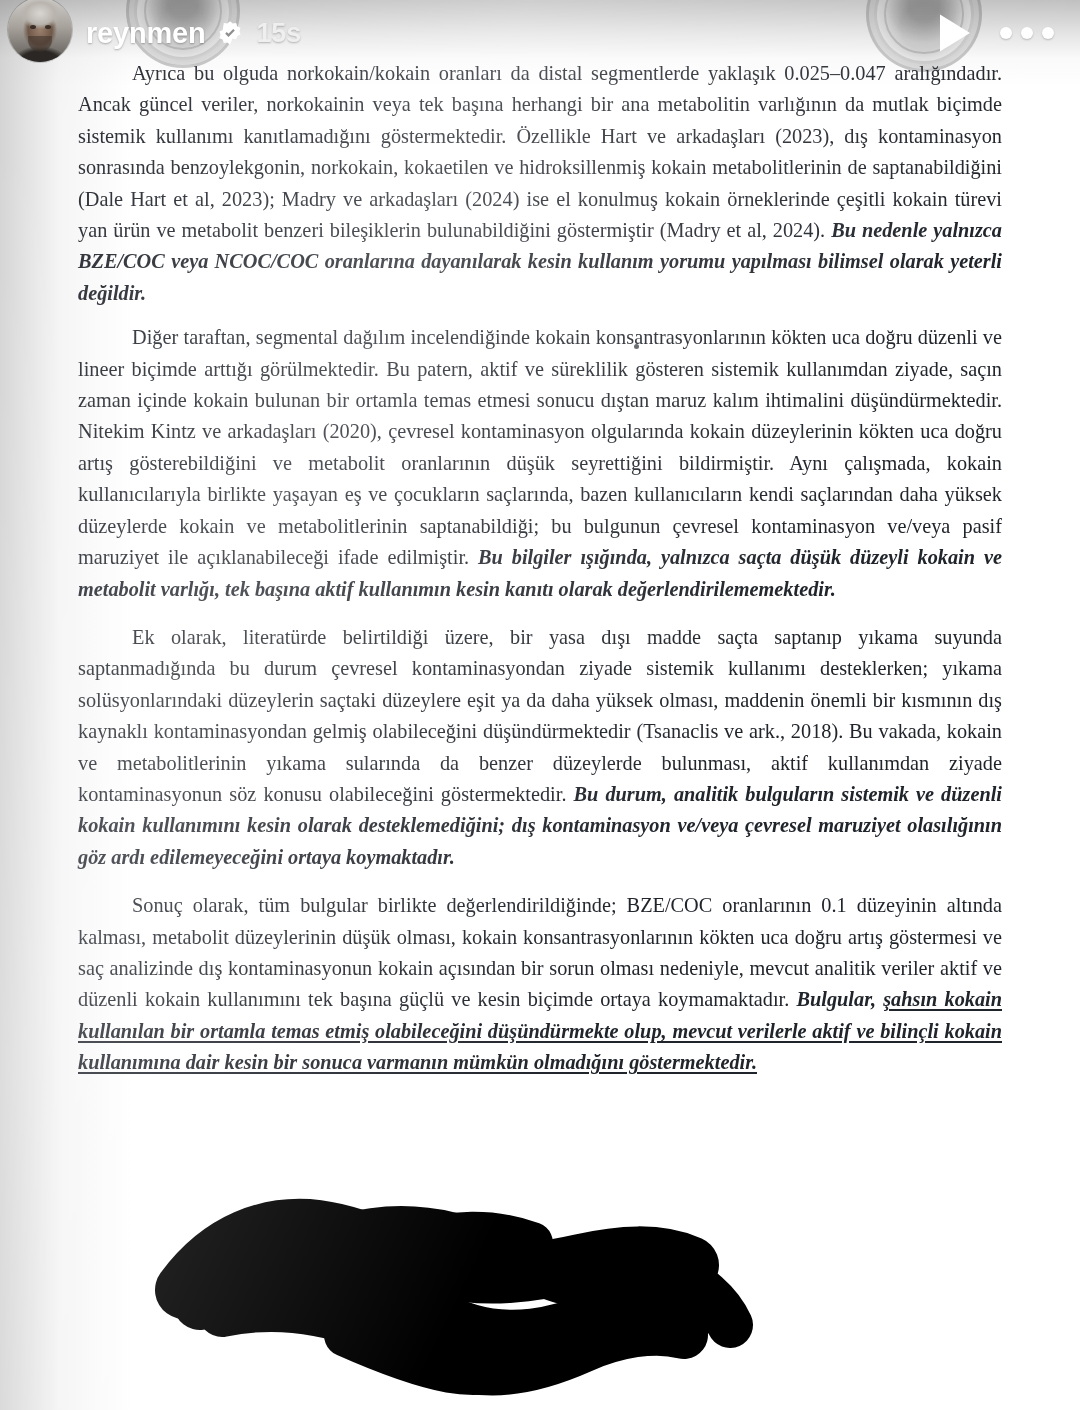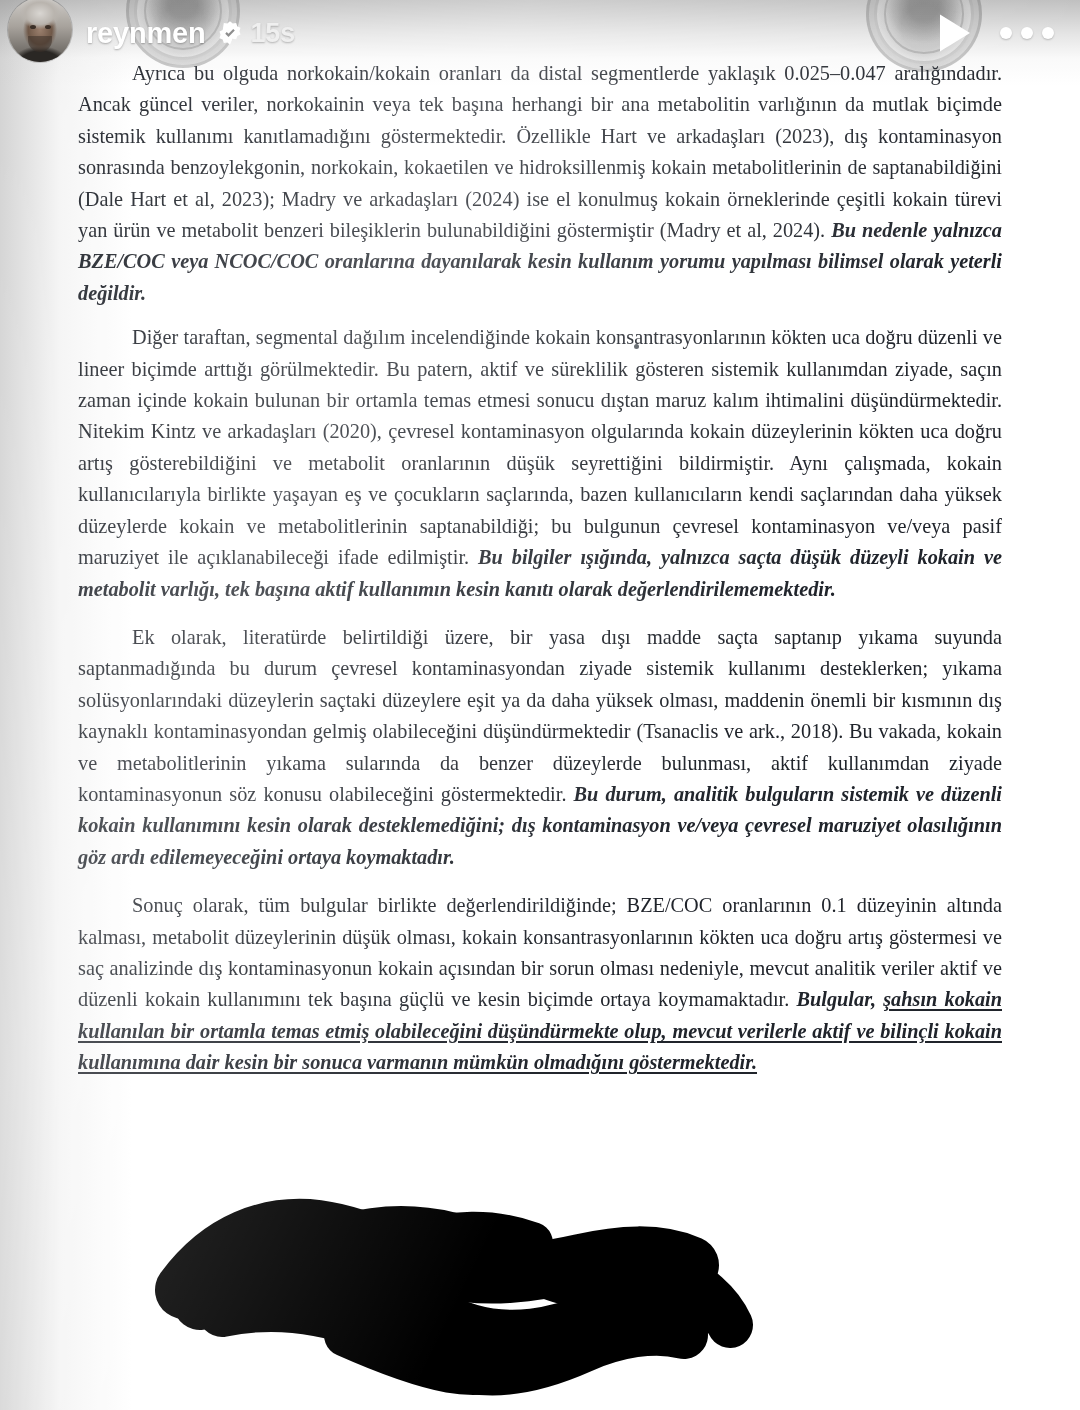--- a/index.html
+++ b/index.html
@@ -164,21 +164,21 @@
     white-space: nowrap;
   }
   #verified-badge {
     margin-left: 11px;
     width: 26px;
     height: 26px;
     flex: 0 0 auto;
     display: block;
   }
   #timestamp {
-    margin-left: 8px;
+    margin-left: 14px;
     color: #efefef;
     font-size: 27px;
     font-weight: bold;
     letter-spacing: -0.2px;
     text-shadow: 0 1px 2px rgba(0,0,0,0.25);
     white-space: nowrap;
   }
   #header-spacer { flex: 1 1 auto; }
 
   #play-button {

